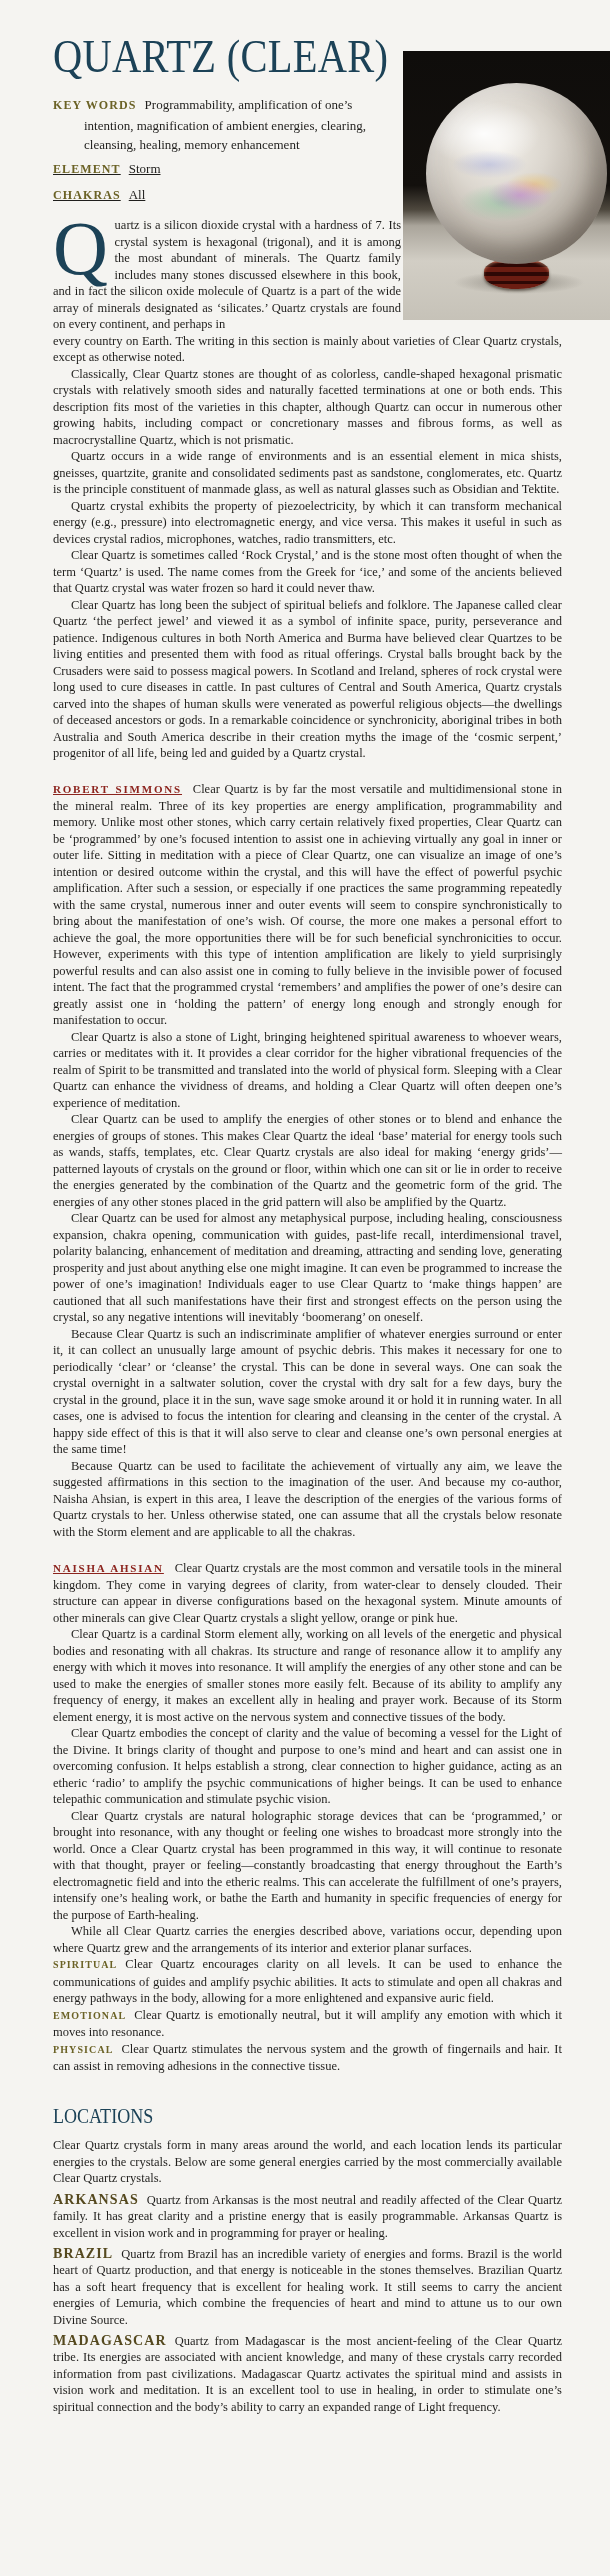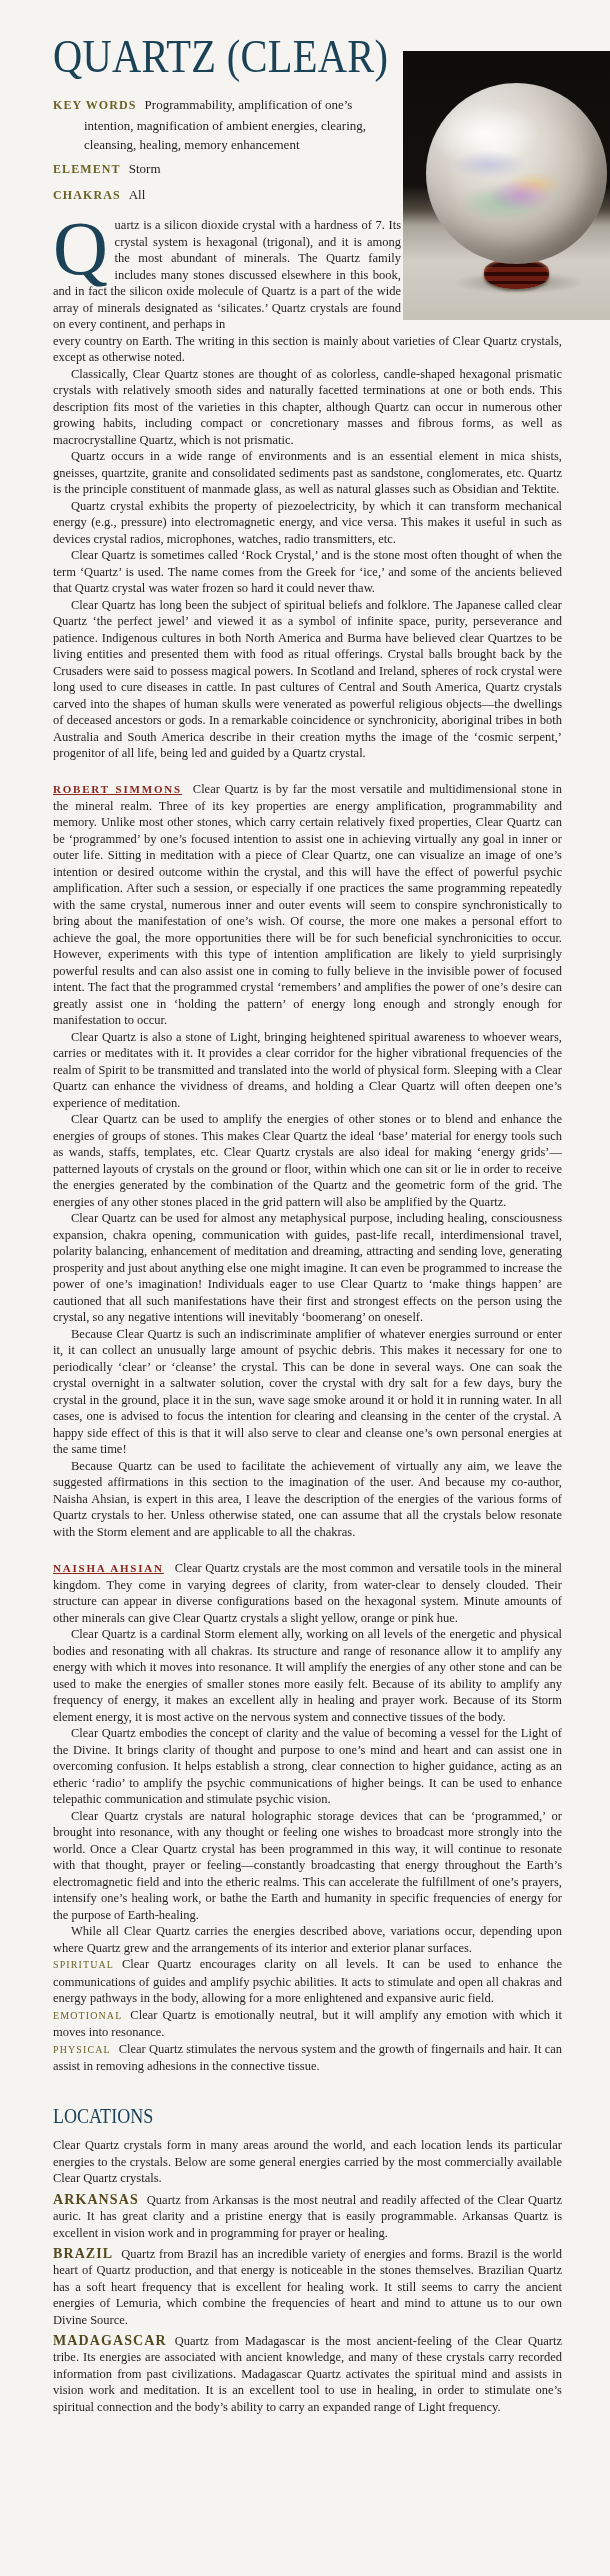--- a/index.html
+++ b/index.html
@@ -14,21 +14,21 @@
     margin:0; font-weight:400; color:#1c4257; font-size:46px; line-height:1;
     white-space:nowrap; letter-spacing:0.3px;
   }
   .title > span { display:inline-block; transform:scaleX(.88); transform-origin:left bottom; }
   .kv-block { width:348px; margin-top:15px; }
   .kv { font-size:13px; line-height:19.6px; padding-left:31px; text-indent:-31px; }
   .kv-label, .small-label {
     font-weight:700; font-size:12px; letter-spacing:1.1px; color:#6b6226;
     margin-right:8px;
   }
-  .kv-row { font-size:13px; line-height:19.6px; margin-top:4.7px; }
+  .kv-row { font-size:13px; line-height:19.6px; margin-top:4.7px;text-decoration:underline; }
   
   .photo-frame {
     position:absolute; top:51px; left:383px; width:227px; height:269px; overflow:hidden;
     background:linear-gradient(180deg,#0f0d0b 0%,#13100d 50%,#4e483e 59%,#aaa59b 65%,#d2cec5 78%,#c6c2b8 100%);
   }
   .sphere {
     position:absolute; left:23px; top:32px; width:181px; height:181px; border-radius:50%;
     background:
       radial-gradient(ellipse 47px 23px at 52% 62%, rgba(200,120,210,.55), rgba(200,120,210,0) 70%),
       radial-gradient(ellipse 61px 27px at 42% 66%, rgba(110,190,140,.45), rgba(110,190,140,0) 70%),
@@ -55,21 +55,21 @@
   .intro-first { margin-top:12px; }
   .dropcap {
     float:left; color:#1c4257; font-size:76px; line-height:55px;
     margin:4px 6.7px 1.3px 0;
   }
   .section { margin-top:19.6px; }
   .author-label {
     color:#8c241e; font-weight:700; font-size:11px; letter-spacing:1.8px; margin-right:10.8px;text-decoration:underline;
   }
   .aspect-label {
-    color:#6b6226; font-weight:400; font-size:10px; letter-spacing:1.1px; margin-right:8px;
+    color:#6b6226; font-weight:700; font-size:10px; letter-spacing:1.1px; margin-right:8px;
   }
   .loc-label {
     color:#55491f; font-weight:700; font-size:14px; letter-spacing:1.1px; margin-right:8px;
   }
   .locations-heading {
     margin:30px 0 10.8px 0; font-weight:400; color:#1c4257; font-size:22px; line-height:1;
     white-space:nowrap;
   }
   .locations-heading > span { display:inline-block; transform:scaleX(.82); transform-origin:left bottom; }
   .loc-entry { margin-top:4.7px; }
@@ -137,21 +137,21 @@
     <span class="aspect-label">EMOTIONAL</span><span>Clear Quartz is emotionally neutral, but it will amplify any emotion with which it moves into resonance.</span>
   </p>
   <p class="p">
     <span class="aspect-label">PHYSICAL</span><span>Clear Quartz stimulates the nervous system and the growth of fingernails and hair. It can assist in removing adhesions in the connective tissue.</span>
   </p>
 
   <h2 class="locations-heading"><span>LOCATIONS</span></h2>
   <p class="p">Clear Quartz crystals form in many areas around the world, and each location lends its particular energies to the crystals. Below are some general energies carried by the most commercially available Clear Quartz crystals.</p>
 
   <p class="p loc-entry">
-    <span class="loc-label">ARKANSAS</span><span>Quartz from Arkansas is the most neutral and readily affected of the Clear Quartz auric. It has great clarity and a pristine energy that is easily programmable. Arkansas Quartz is excellent in vision work and in programming for prayer or healing.</span>
+    <span class="loc-label">ARKANSAS</span><span>Quartz from Arkansas is the most neutral and readily affected of the Clear Quartz family. It has great clarity and a pristine energy that is easily programmable. Arkansas Quartz is excellent in vision work and in programming for prayer or healing.</span>
   </p>
   <p class="p loc-entry">
     <span class="loc-label">BRAZIL</span><span>Quartz from Brazil has an incredible variety of energies and forms. Brazil is the world heart of Quartz production, and that energy is noticeable in the stones themselves. Brazilian Quartz has a soft heart frequency that is excellent for healing work. It still seems to carry the ancient energies of Lemuria, which combine the frequencies of heart and mind to attune us to our own Divine Source.</span>
   </p>
   <p class="p loc-entry">
     <span class="loc-label">MADAGASCAR</span><span>Quartz from Madagascar is the most ancient-feeling of the Clear Quartz tribe. Its energies are associated with ancient knowledge, and many of these crystals carry recorded information from past civilizations. Madagascar Quartz activates the spiritual mind and assists in vision work and meditation. It is an excellent tool to use in healing, in order to stimulate one’s spiritual connection and the body’s ability to carry an expanded range of Light frequency.</span>
   </p>
 
 </div>
 

